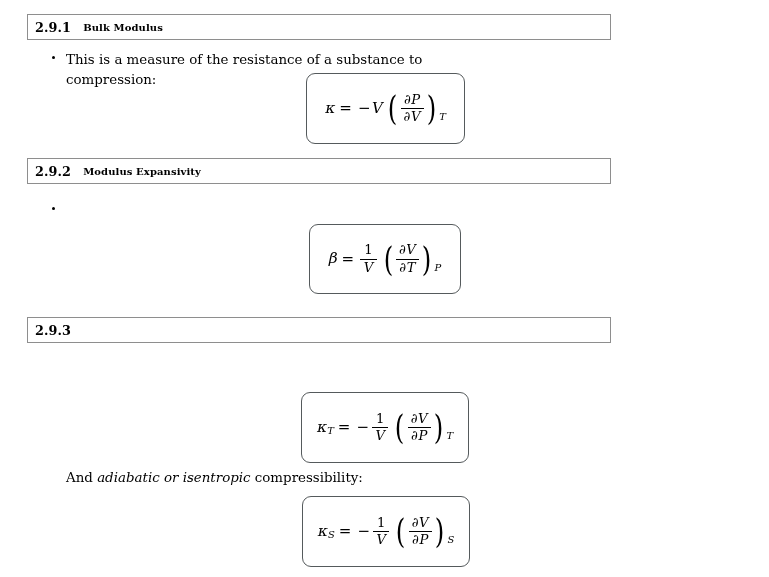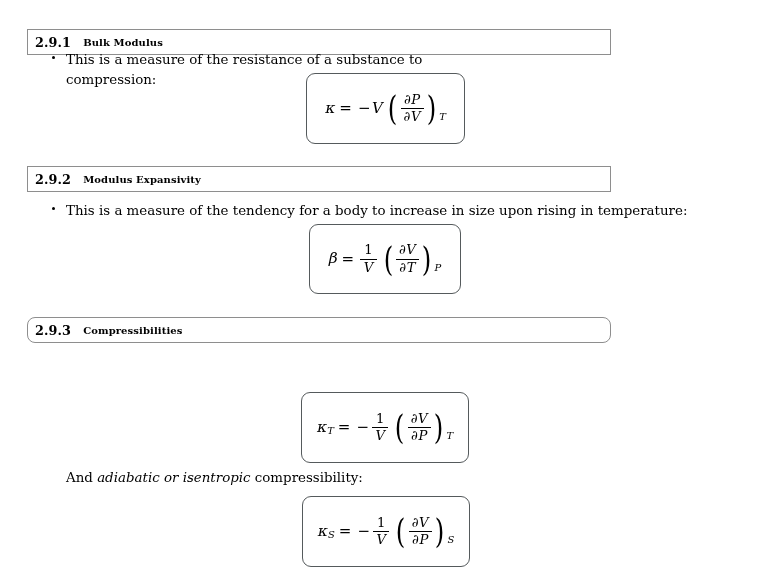--- a/index.html
+++ b/index.html
@@ -157,21 +157,21 @@
   .paren-group {
     display: inline-flex;
     align-items: center;
   }
 </style>
 </head>
 <body>
 
 <div class="page">
 
-  <div class="section-box" style="top:14px;margin-top:15px;">
+  <div class="section-box" style="top:14px;">
     <span class="section-num">2.9.1</span>
     <span class="section-title">Bulk Modulus</span>
   </div>
 
   <div class="bullet-block" style="top:49px; width:455px;">
     <div class="bullet-row">
       <span class="bullet-dot"></span>
       <span class="btext nojust">This is a measure of the resistance of a substance to compression:</span>
     </div>
   </div>
@@ -187,29 +187,28 @@
         <span class="frac">
           <span class="num"><span class="mi-up">∂</span><span class="mi">P</span></span>
           <span class="den"><span class="mi-up">∂</span><span class="mi">V</span></span>
         </span>
         <span class="paren paren-r">)</span>
         <span class="sub">T</span>
       </span>
     </span>
   </div>
 
-  <div class="section-box" style="top:166px;text-align:center;">
+  <div class="section-box" style="top:158px;text-align:center;">
     <span class="section-num">2.9.2</span>
     <span class="section-title">Modulus Expansivity</span>
   </div>
 
   <div class="bullet-block" style="top:200px; width:640px;">
     <div class="bullet-row">
       <span class="bullet-dot"></span>
-      <span class="btext nojust">This is a measure of the tendency for a body to increase in size upon rising in temperature:</span>
     </div>
   </div>
 
   <div class="formula-box" style="left:309px; top:224px; width:152px; height:70px;">
     <span class="math">
       <span class="greek">β</span>
       <span class="op">=</span>
       <span class="frac">
         <span class="num"><span class="mi-up">1</span></span>
         <span class="den"><span class="mi">V</span></span>
@@ -219,23 +218,22 @@
         <span class="frac">
           <span class="num"><span class="mi-up">∂</span><span class="mi">V</span></span>
           <span class="den"><span class="mi-up">∂</span><span class="mi">T</span></span>
         </span>
         <span class="paren paren-r">)</span>
         <span class="sub">P</span>
       </span>
     </span>
   </div>
 
-  <div class="section-box" style="top:317px;border-radius:8px;">
+  <div class="section-box" style="top:317px;">
     <span class="section-num">2.9.3</span>
-    <span class="section-title">Compressibilities</span>
   </div>
 
   </div>
 
   <div class="formula-box" style="left:301px; top:392px; width:168px; height:71px;">
     <span class="math">
       <span class="greek">κ</span>
       <span class="sub-inline">T</span>
       <span class="op">=</span>
       <span class="opneg">−</span>

